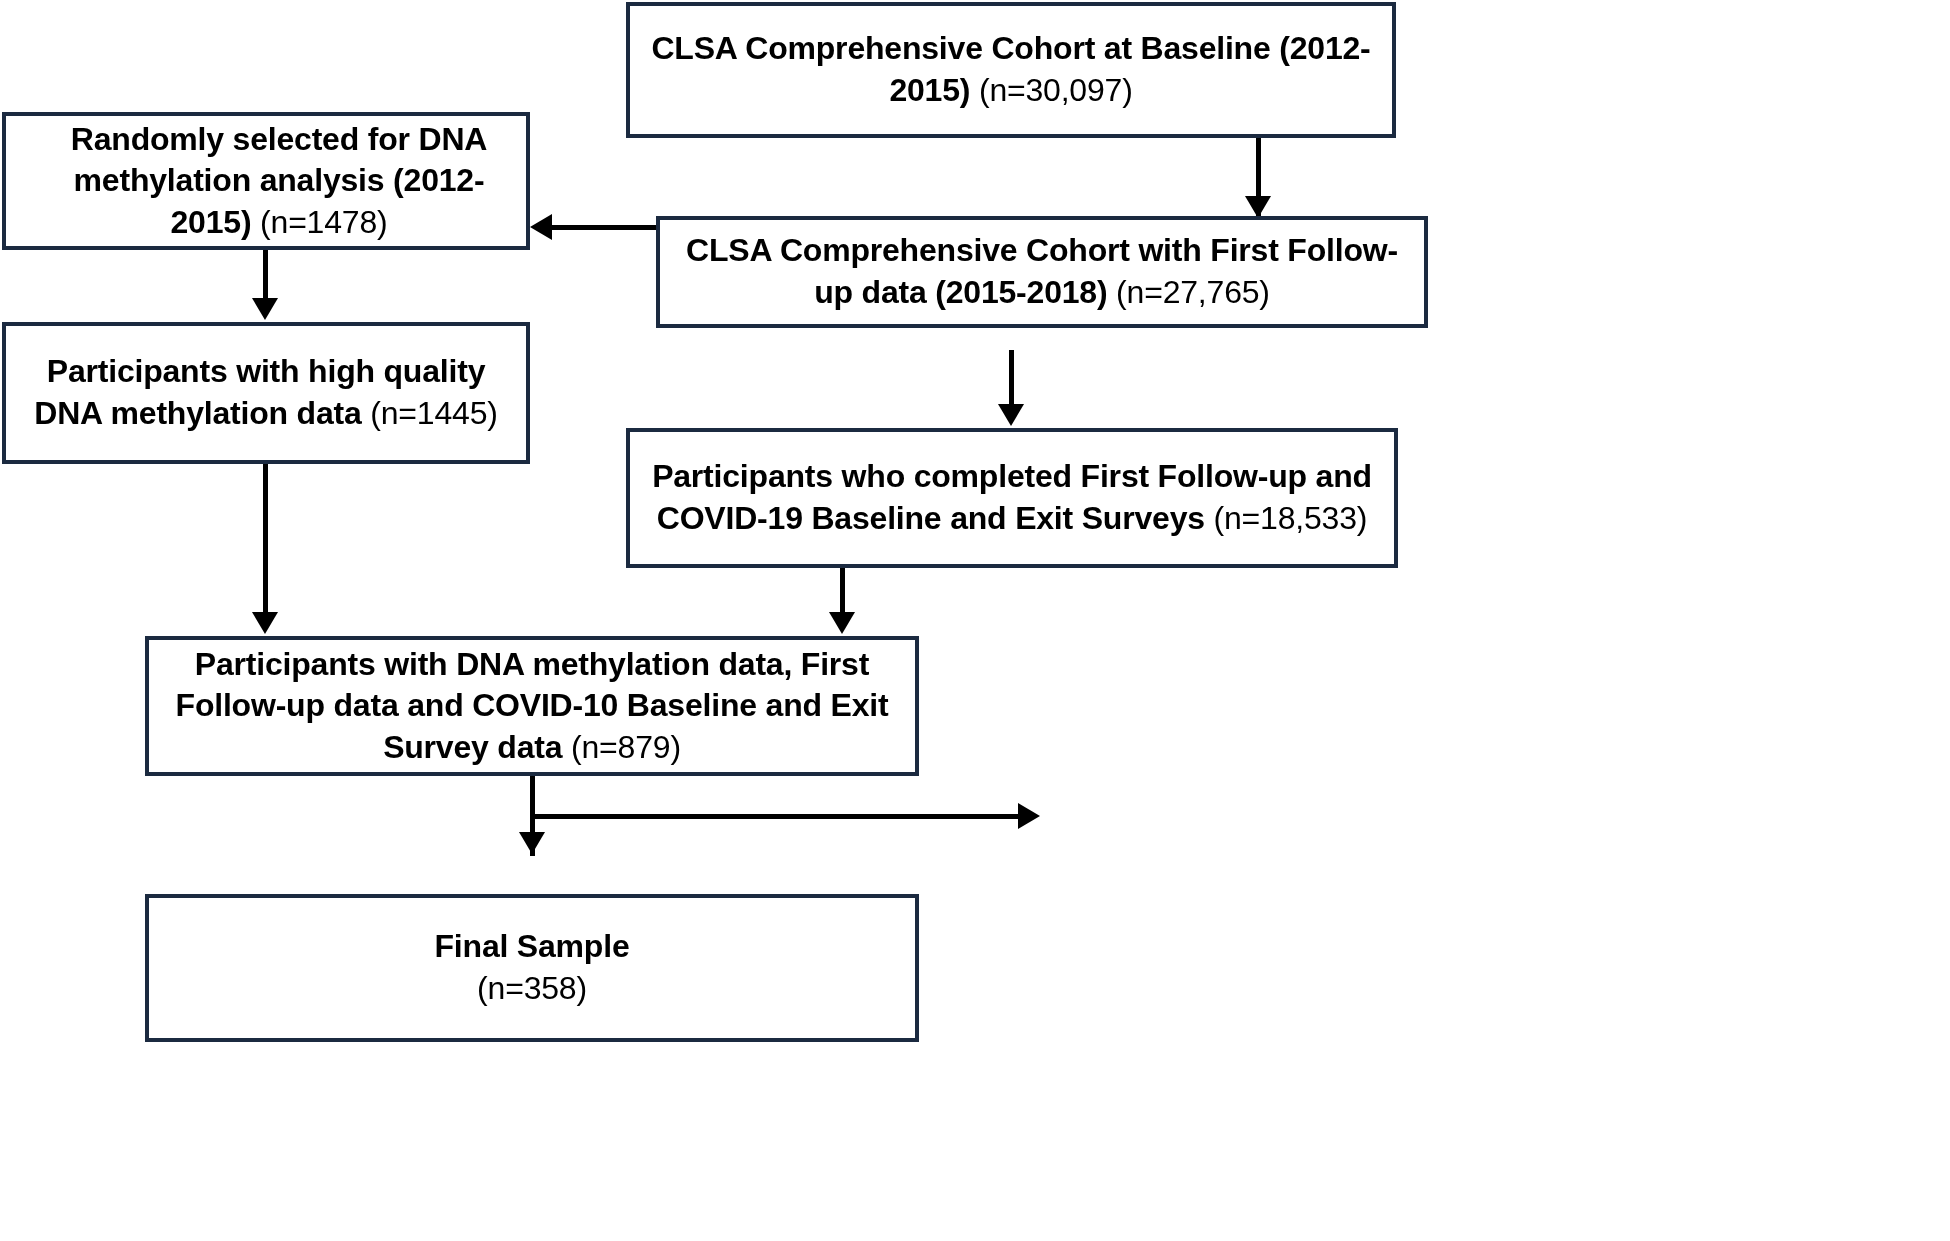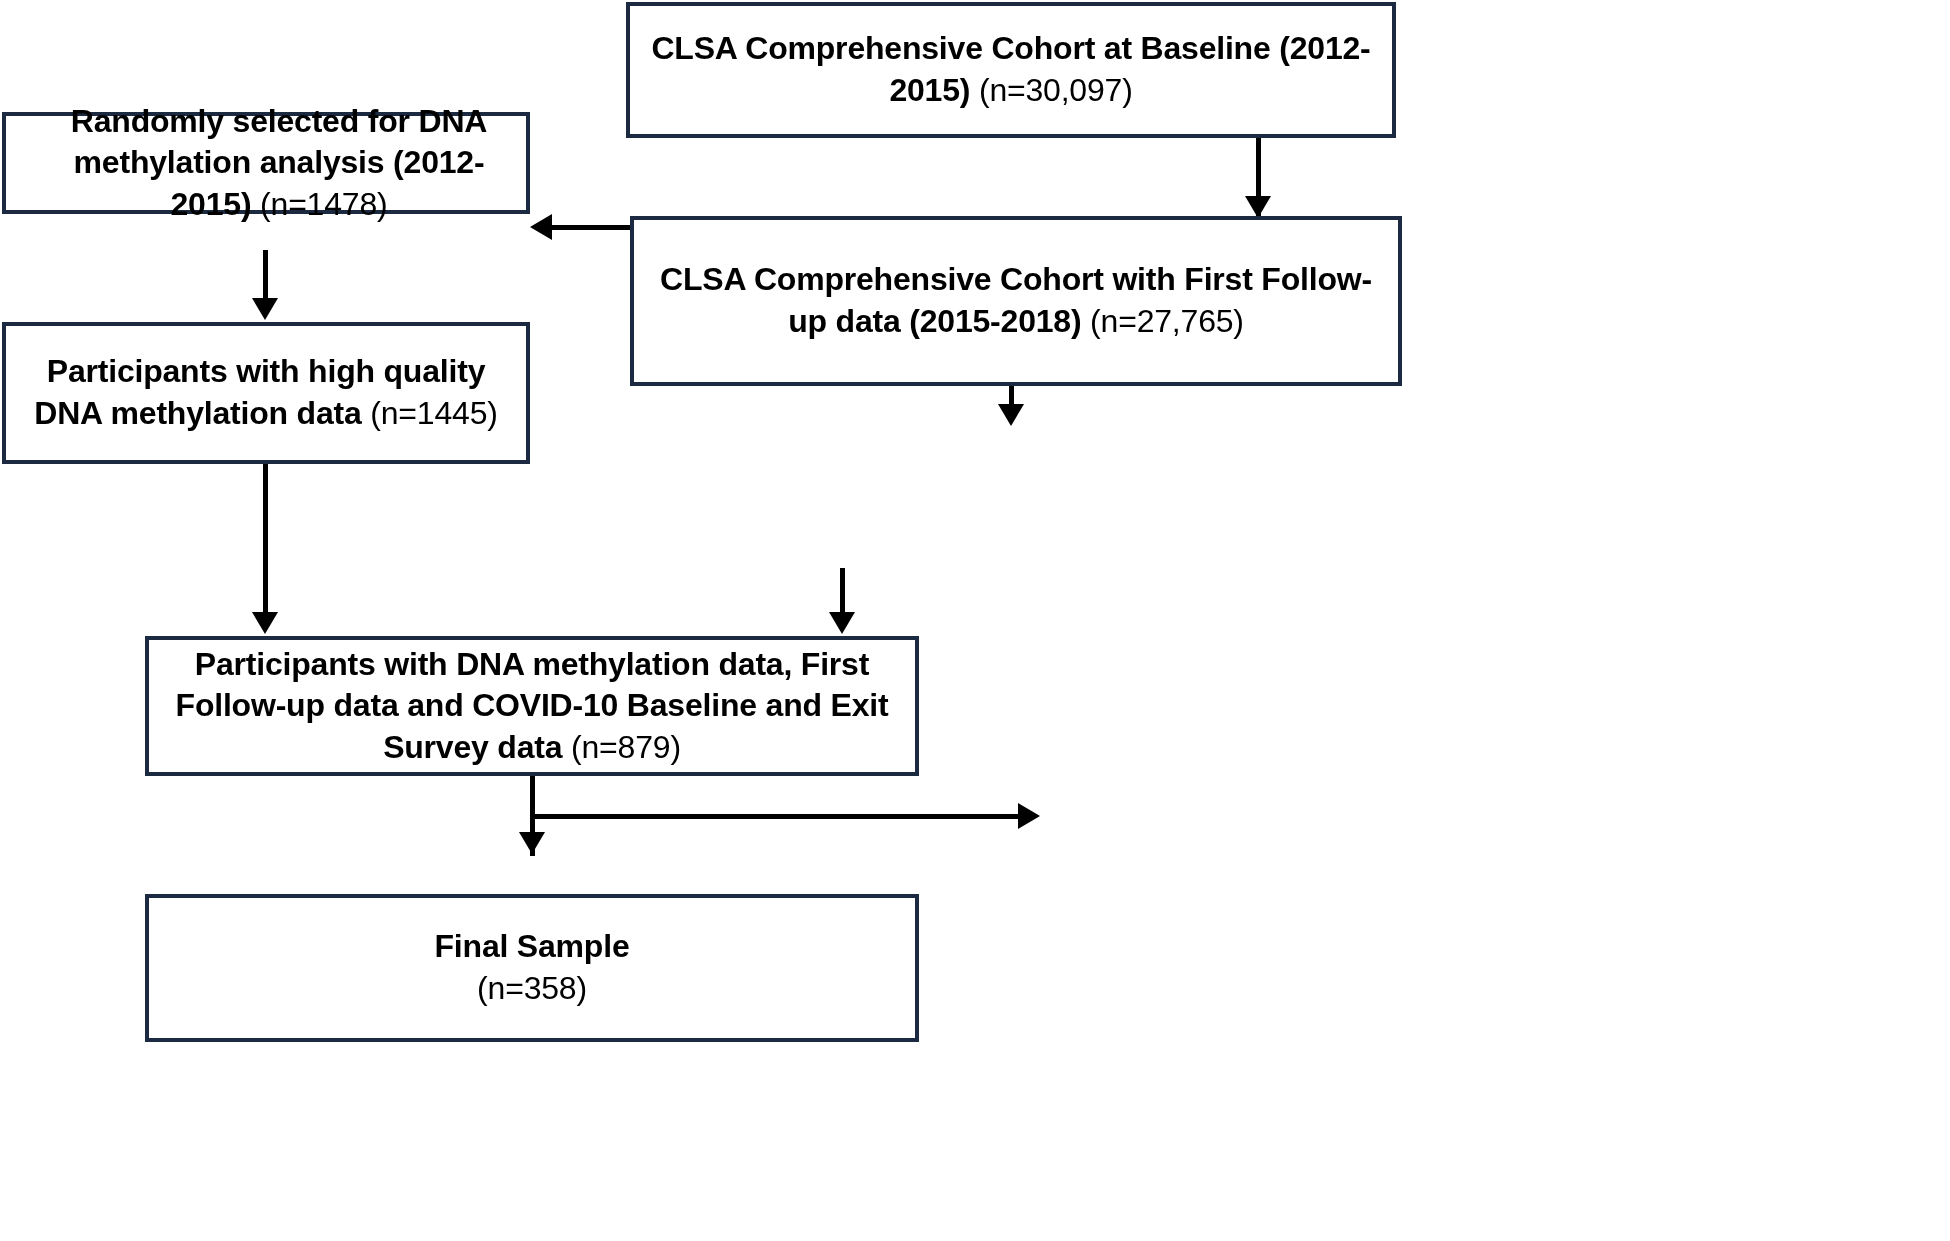--- a/index.html
+++ b/index.html
@@ -72,22 +72,22 @@
     position: absolute;
     width: 0;
     height: 0;
     border-top: 13px solid transparent;
     border-bottom: 13px solid transparent;
     border-left: 22px solid #000000;
   }
 
   
   #node-baseline        { left: 626px;  top: 2px;    width: 770px;  height: 136px; }
-  #node-random          { left: 2px;    top: 112px;  width: 528px;  height: 102px; padding-left: 40px; }
-  #node-followup        { left: 630px;  top: 216px;  width: 772px;  height: 170px; }
+  #node-random          { left: 2px;    top: 112px;  width: 528px;  height: 138px; padding-left: 40px; }
+  #node-followup        { left: 656px;  top: 216px;  width: 772px;  height: 112px; }
   #node-highquality     { left: 2px;    top: 322px;  width: 528px;  height: 142px; }
   #node-completed       { left: 626px;  top: 428px;  width: 772px;  height: 140px; }
   #node-combined        { left: 145px;  top: 636px;  width: 774px;  height: 140px; }
   #node-excluded        { left: 1040px; top: 718px;  width: 508px;  height: 196px; }
   #node-final           { left: 145px;  top: 894px;  width: 774px;  height: 148px; }
 </style>
 </head>
 <body>
 
 <div id="canvas">
@@ -127,20 +127,23 @@
   </div>
 
   <div class="node" id="node-followup">
     <span class="txt"><span>CLSA Comprehensive Cohort with First Follow-up data (2015-2018)</span> <span class="n">(n=27,765)</span></span>
   </div>
 
   <div class="node" id="node-highquality">
     <span class="txt"><span>Participants with high quality DNA methylation data</span> <span class="n">(n=1445)</span></span>
   </div>
 
+  <div class="node" id="node-completed">
+    <span class="txt"><span>Participants who completed First Follow-up and COVID-19 Baseline and Exit Surveys</span> <span class="n">(n=18,533)</span></span>
+  </div>
 
   <div class="node" id="node-combined">
     <span class="txt"><span>Participants with DNA methylation data, First Follow-up data and COVID-10 Baseline and Exit Survey data</span> <span class="n">(n=879)</span></span>
   </div>
 
 
   <div class="node" id="node-final">
     <span class="txt"><span>Final Sample</span><br><span class="n">(n=358)</span></span>
   </div>
 

